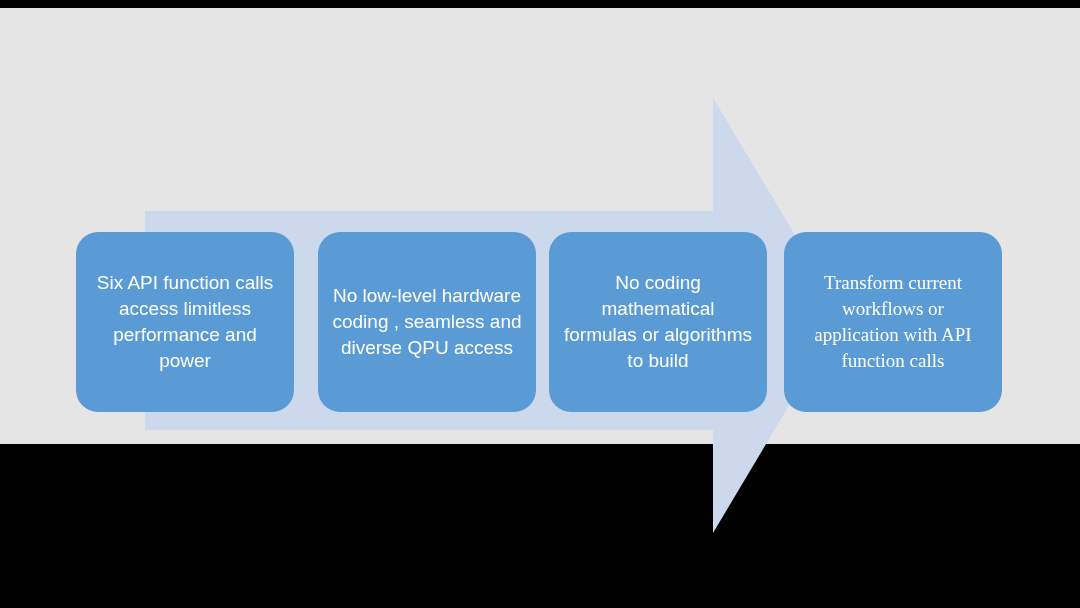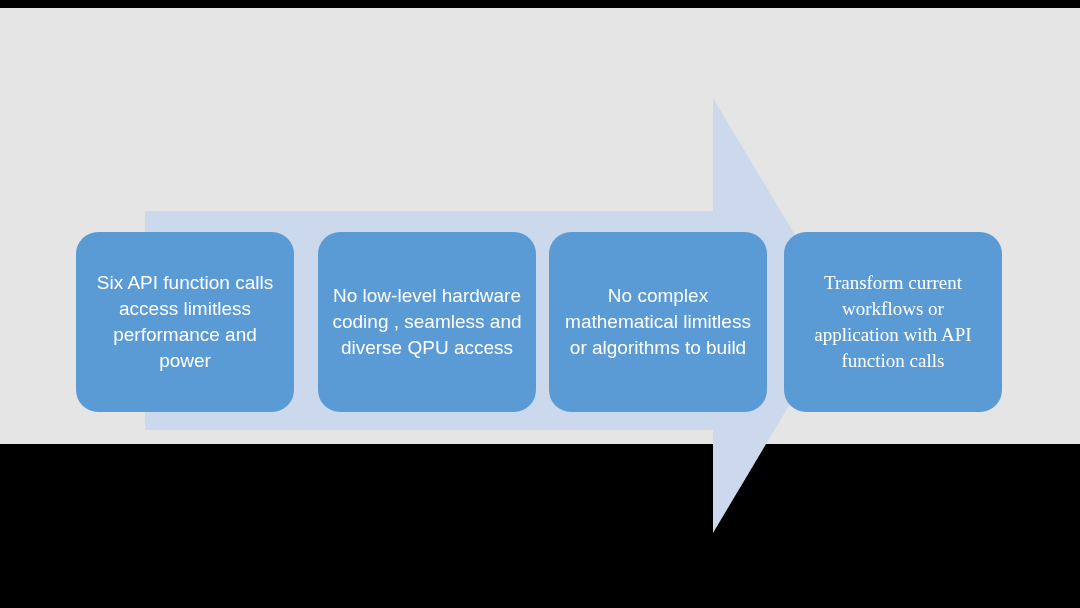--- a/index.html
+++ b/index.html
@@ -80,21 +80,21 @@
 
     <div class="step-box box-1">
       <span class="step-label">Six API function calls access limitless performance and power</span>
     </div>
 
     <div class="step-box box-2">
       <span class="step-label">No low-level hardware coding , seamless and diverse QPU access</span>
     </div>
 
     <div class="step-box box-3">
-      <span class="step-label">No complex mathematical limitless or algorithms to build</span>
+      <span class="step-label">No coding mathematical formulas or algorithms to build</span>
     </div>
 
     <div class="step-box box-4">
       <span class="step-label">Transform current workflows or application with API function calls</span>
     </div>
 
   </div>
 
   <div class="letterbox bottom"></div>
 </div>

